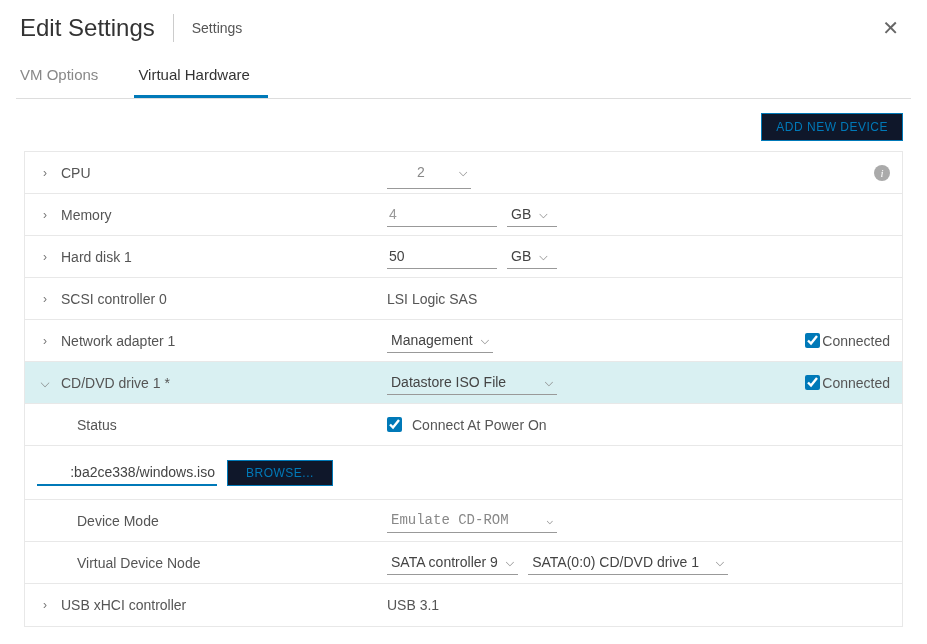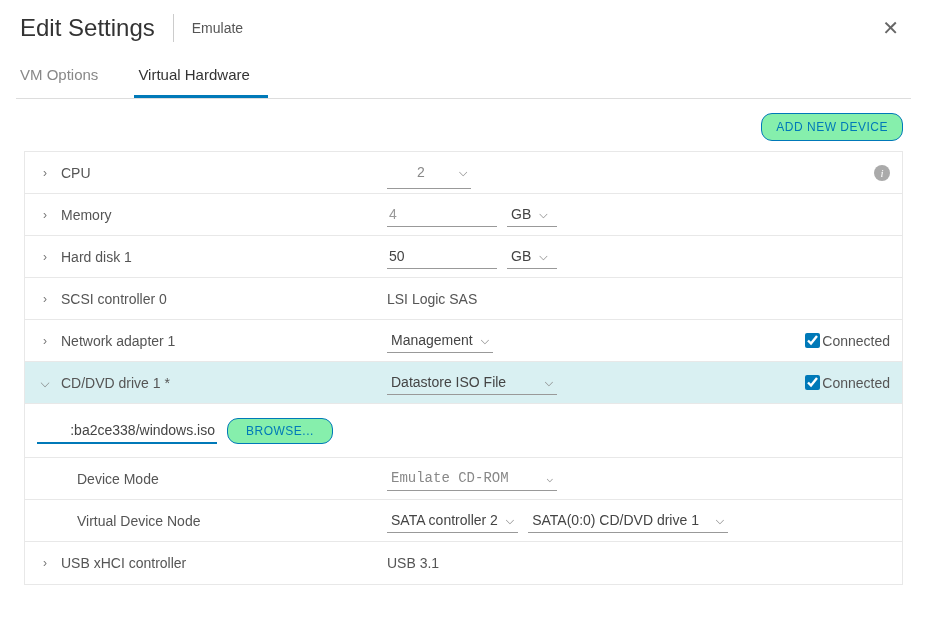--- a/index.html
+++ b/index.html
@@ -53,27 +53,27 @@
       color: #333;
       border-bottom: 3px solid #0079b8;
     }
     .top-actions {
       display: flex;
       justify-content: flex-end;
       padding: 0 12px 10px 12px;
     }
     .btn-outline {
       border: 1px solid #0079b8;
-      background: #86efac;
+      background: #0f172a;
       color: #0079b8;
       font-size: 12px;
       letter-spacing: 0.5px;
       padding: 6px 14px;
       cursor: pointer;
-      border-radius: 11px;
+      border-radius: 0;
     }
     .hw-list {
       border: 1px solid #e8e8e8;
       margin: 0 12px;
     }
     .row {
       display: flex;
       align-items: center;
       min-height: 42px;
       border-bottom: 1px solid #e8e8e8;
@@ -158,21 +158,21 @@
       width: 15px; height: 15px;
       accent-color: #0079b8;
     }
     .chk-label { color: #555; }
   </style>
 </head>
 <body>
 
 <div class="header">
   <span class="title">Edit Settings</span>
-  <span class="vm-name">Emulate</span>
+  <span class="vm-name">Settings</span>
   <span class="close-btn">✕</span>
 </div>
 
 <div class="tabs">
   <div class="tab">VM Options</div>
   <div class="tab active">Virtual Hardware</div>
 </div>
 
 <div class="top-actions">
   <button class="btn-outline">ADD NEW DEVICE</button>
@@ -259,20 +259,29 @@
         <span>Datastore ISO File</span>
         <span class="caret">⌵</span>
       </span>
     </div>
     <div class="col-right">
       <input type="checkbox" checked="" style="">
       <span class="chk-label">Connected</span>
     </div>
   </div>
 
+  <div class="row sub">
+    <div class="col-label sub">
+      <span>Status</span>
+    </div>
+    <div class="col-control">
+      <input type="checkbox" checked="" style="">
+      <span class="chk-label">Connect At Power On</span>
+    </div>
+  </div>
 
   <div class="row sub" style="min-height:54px;">
     <div class="col-control">
       <input class="underline-input media" value=":ba2ce338/windows.iso" style="">
       <button class="btn-outline" style="padding:5px 18px;">BROWSE...</button>
     </div>
   </div>
 
   <div class="row sub">
     <div class="col-label sub">
@@ -285,21 +294,21 @@
       </span>
     </div>
   </div>
 
   <div class="row sub">
     <div class="col-label sub">
       <span>Virtual Device Node</span>
     </div>
     <div class="col-control">
       <span class="underline-select">
-        <span>SATA controller 2</span>
+        <span>SATA controller 9</span>
         <span class="caret">⌵</span>
       </span>
       <span class="underline-select wider">
         <span>SATA(0:0) CD/DVD drive 1</span>
         <span class="caret">⌵</span>
       </span>
     </div>
   </div>
 
   <div class="row">

